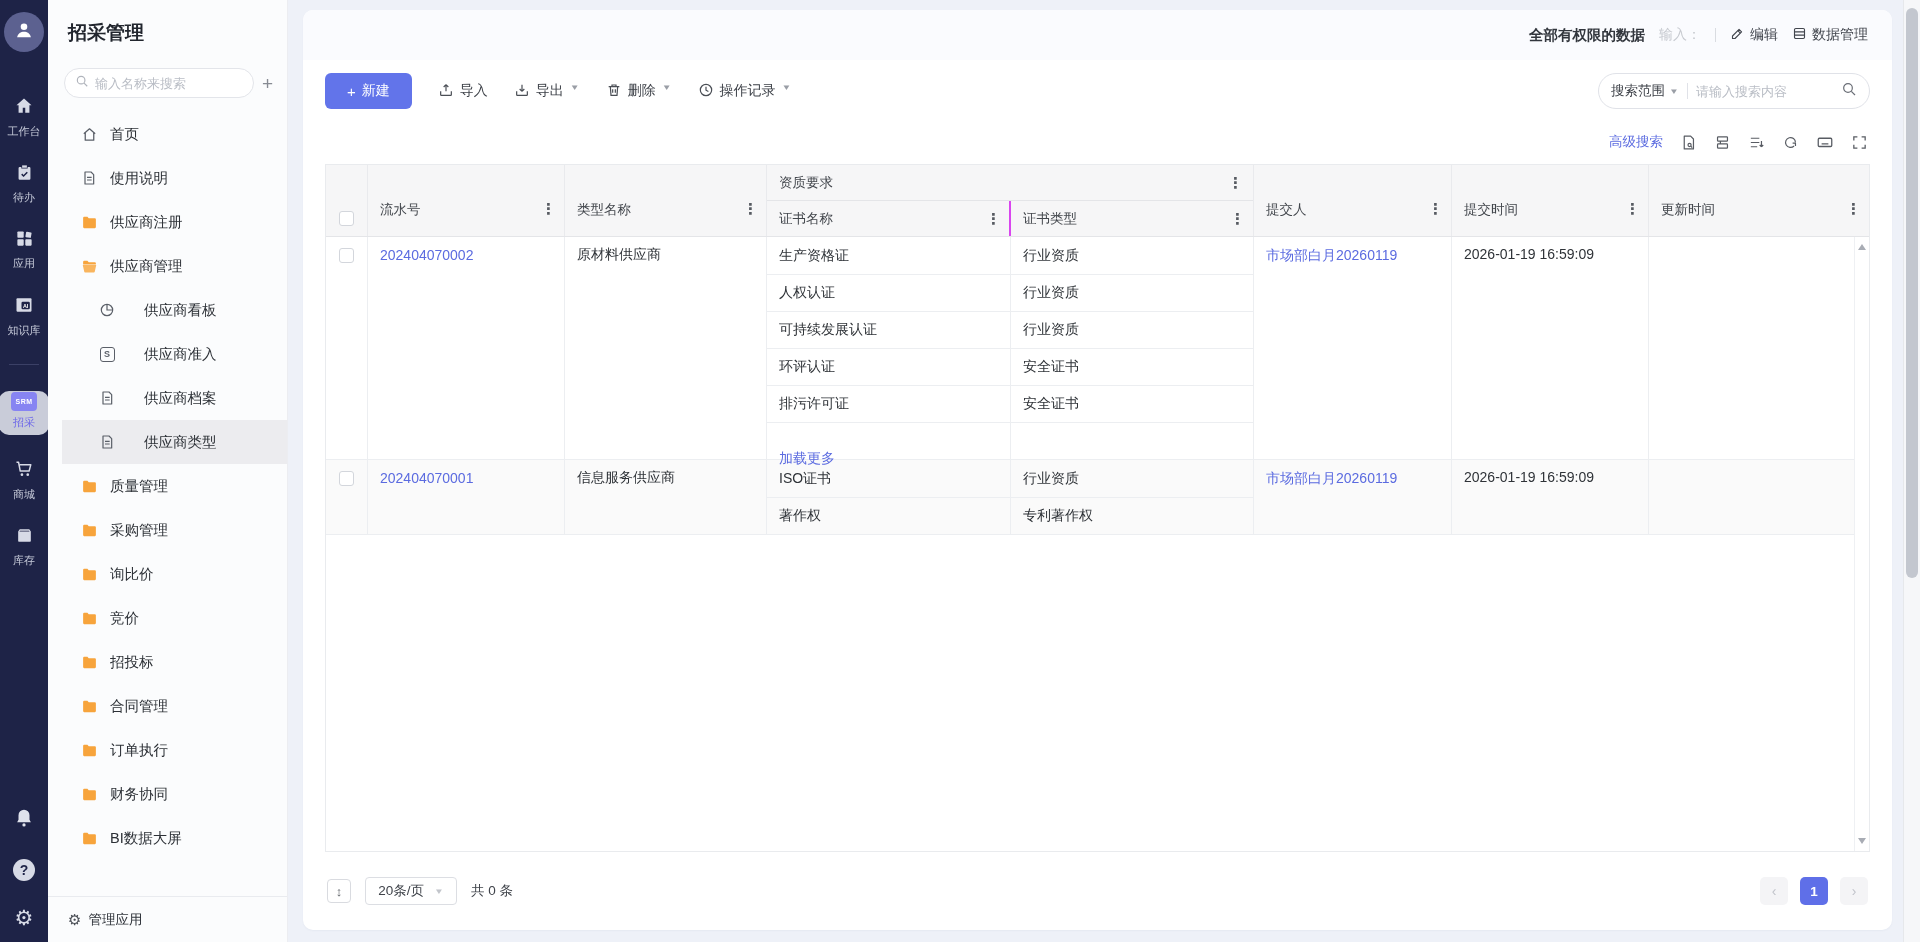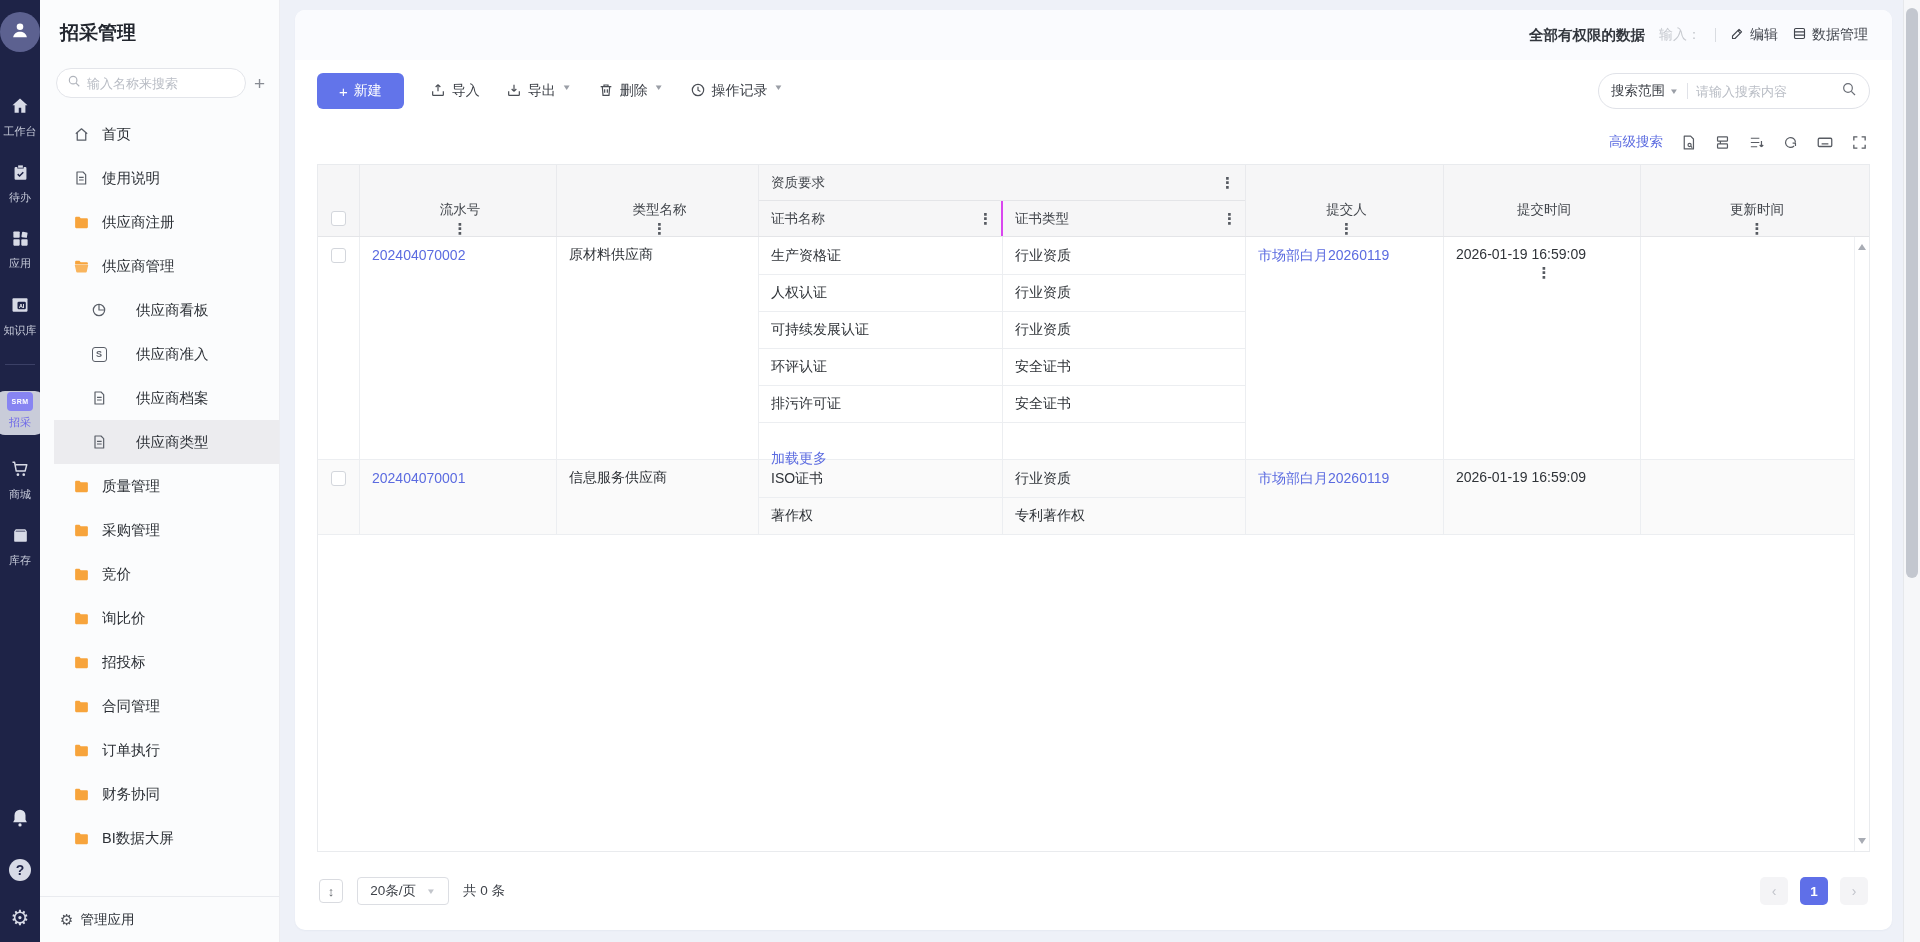--- a/index.html
+++ b/index.html
@@ -1,20 +1,20 @@
 <!DOCTYPE html>
 <html><head>
 <meta charset="utf-8">
 <style>
   * { margin:0; padding:0; box-sizing:border-box; }
   html,body { width:1920px; height:942px; overflow:hidden; font-family:"Liberation Sans","DejaVu Sans",sans-serif; }
   .app { display:flex; width:1920px; height:942px; background:#eef1f8; position:relative; }
 
   
-  .rail { width:40px; background:#1e2347; display:flex; flex-direction:column; align-items:center; flex-shrink:0; padding:12px 0 14px; }
+  .rail { width:48px; background:#1e2347; display:flex; flex-direction:column; align-items:center; flex-shrink:0; padding:12px 0 14px; }
   .avatar { width:40px; height:40px; border-radius:50%; background:#5c6190; display:flex; align-items:center; justify-content:center; cursor:pointer; }
   .rail-nav { margin-top:44px; display:flex; flex-direction:column; align-items:center; gap:24px; }
   .rail-item { display:flex; flex-direction:column; align-items:center; gap:4px; cursor:pointer; color:#d7dae6; }
   .rail-item .rail-lb { font-size:11px; color:#c6cad9; }
   .rail-divider { width:30px; height:1px; background:#3b4066; margin:2px 0; }
   .rail-item.active { background:#c9ccd9; border-radius:10px; width:50px; padding:1px 0 5px; }
   .rail-item.active .rail-lb { color:#6c66e9; }
   .srm-badge { width:26px; height:19px; border-radius:4px; background:#8784f2; color:#fff; font-size:7px; font-weight:bold; display:flex; align-items:center; justify-content:center; letter-spacing:.5px; }
   .rail-bottom { margin-top:auto; display:flex; flex-direction:column; align-items:center; gap:26px; }
   .help-circle { width:22px; height:22px; border-radius:50%; background:#d7dae6; color:#1e2347; font-weight:bold; font-size:14px; display:flex; align-items:center; justify-content:center; }
@@ -59,21 +59,21 @@
   .search-pill input::placeholder { color:#b9bdc5; }
 
   .adv-row { height:40px; display:flex; align-items:center; justify-content:flex-end; gap:17px; padding:0 24px; }
   .adv-link { color:#5b6be0; font-size:13.5px; cursor:pointer; }
   .adv-ic { color:#585c63; display:flex; cursor:pointer; }
 
   
   .table-wrap { flex:1; margin:2px 22px 0; border:1px solid #e9ebee; position:relative; background:#fff; }
   .t-head { display:flex; background:#f6f6f7; border-bottom:1px solid #e4e5e8; height:72px; }
   .th { border-right:1px solid #e9eaed; position:relative; }
-  .th.flat { display:flex; align-items:center; padding:36px 8px 0 12px; font-size:13.5px; color:#43474d;flex-direction:column; }
+  .th.flat { display:flex; padding:36px 8px 0 12px; font-size:13.5px; color:#43474d; }
   .th.flat .lbl { flex:1; }
   .kebab { font-size:15px; color:#565a61; font-weight:bold; cursor:pointer; line-height:1; }
   .w-cb { width:42px; } .w-serial { width:197px; } .w-type { width:202px; }
   .w-group { width:487px; } .w-sub { width:244px; } .w-submitter { width:198px; } .w-stime { width:197px;gap:46px; }
   .w-utime { flex:1; border-right:none; }
   .th.w-cb { display:flex; align-items:center; justify-content:center; padding-top:36px; }
   .group-col { display:flex; flex-direction:column; padding:0; }
   .g-top { height:36px; display:flex; align-items:center; padding:0 10px 0 12px; border-bottom:1px solid #e4e5e8; font-size:13.5px; color:#43474d; }
   .g-top .kebab { margin-left:auto; }
   .g-bottom { flex:1; display:flex; }
@@ -285,29 +285,29 @@
             </svg>
           </span>
         <span>采购管理</span>
       </div>
       <div class="sb-item">
         <span class="sb-ic">
             <svg width="17" height="17" viewBox="0 0 24 24" fill="#f7a43c">
               <path d="M3 5.5A1.5 1.5 0 014.5 4h4.6l1.8 2h8.6A1.5 1.5 0 0121 7.5v11a1.5 1.5 0 01-1.5 1.5h-15A1.5 1.5 0 013 18.5z"></path>
             </svg>
           </span>
+        <span>询比价</span>
+      </div>
+      <div class="sb-item">
+        <span class="sb-ic">
+            <svg width="17" height="17" viewBox="0 0 24 24" fill="#f7a43c">
+              <path d="M3 5.5A1.5 1.5 0 014.5 4h4.6l1.8 2h8.6A1.5 1.5 0 0121 7.5v11a1.5 1.5 0 01-1.5 1.5h-15A1.5 1.5 0 013 18.5z"></path>
+            </svg>
+          </span>
         <span>竞价</span>
-      </div>
-      <div class="sb-item">
-        <span class="sb-ic">
-            <svg width="17" height="17" viewBox="0 0 24 24" fill="#f7a43c">
-              <path d="M3 5.5A1.5 1.5 0 014.5 4h4.6l1.8 2h8.6A1.5 1.5 0 0121 7.5v11a1.5 1.5 0 01-1.5 1.5h-15A1.5 1.5 0 013 18.5z"></path>
-            </svg>
-          </span>
-        <span>询比价</span>
       </div>
       <div class="sb-item">
         <span class="sb-ic">
             <svg width="17" height="17" viewBox="0 0 24 24" fill="#f7a43c">
               <path d="M3 5.5A1.5 1.5 0 014.5 4h4.6l1.8 2h8.6A1.5 1.5 0 0121 7.5v11a1.5 1.5 0 01-1.5 1.5h-15A1.5 1.5 0 013 18.5z"></path>
             </svg>
           </span>
         <span>招投标</span>
       </div>
       <div class="sb-item">

